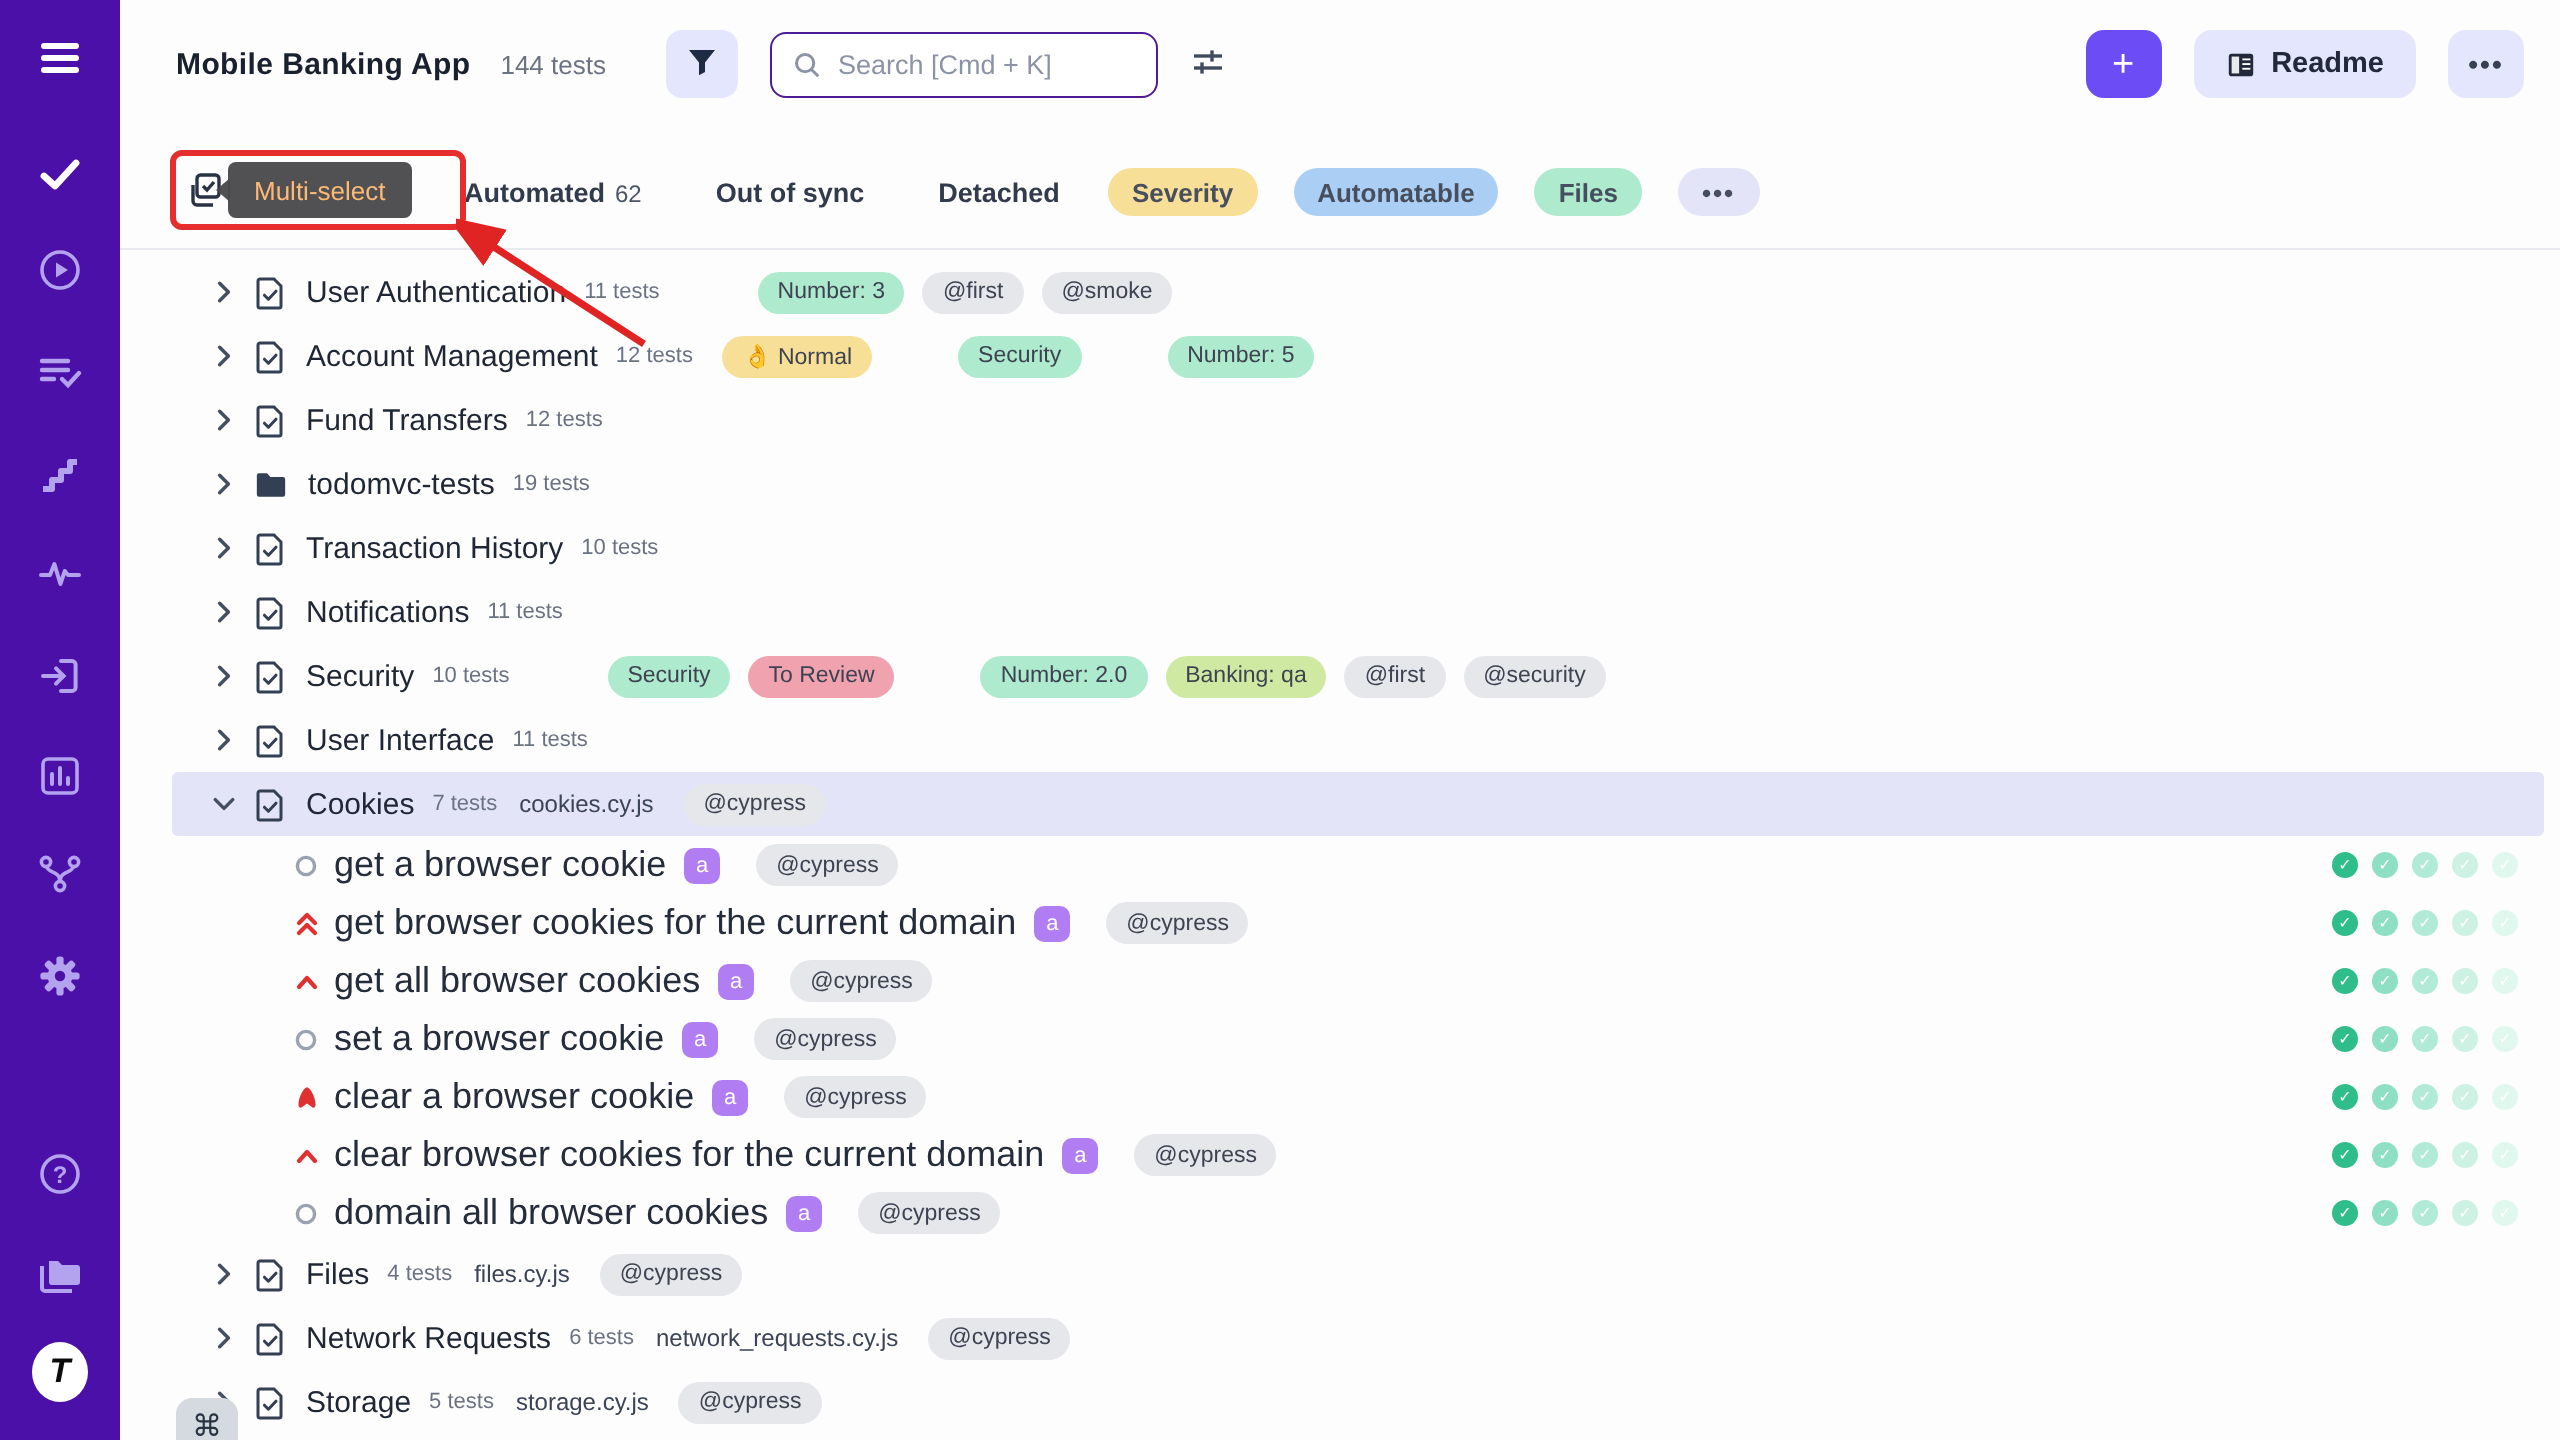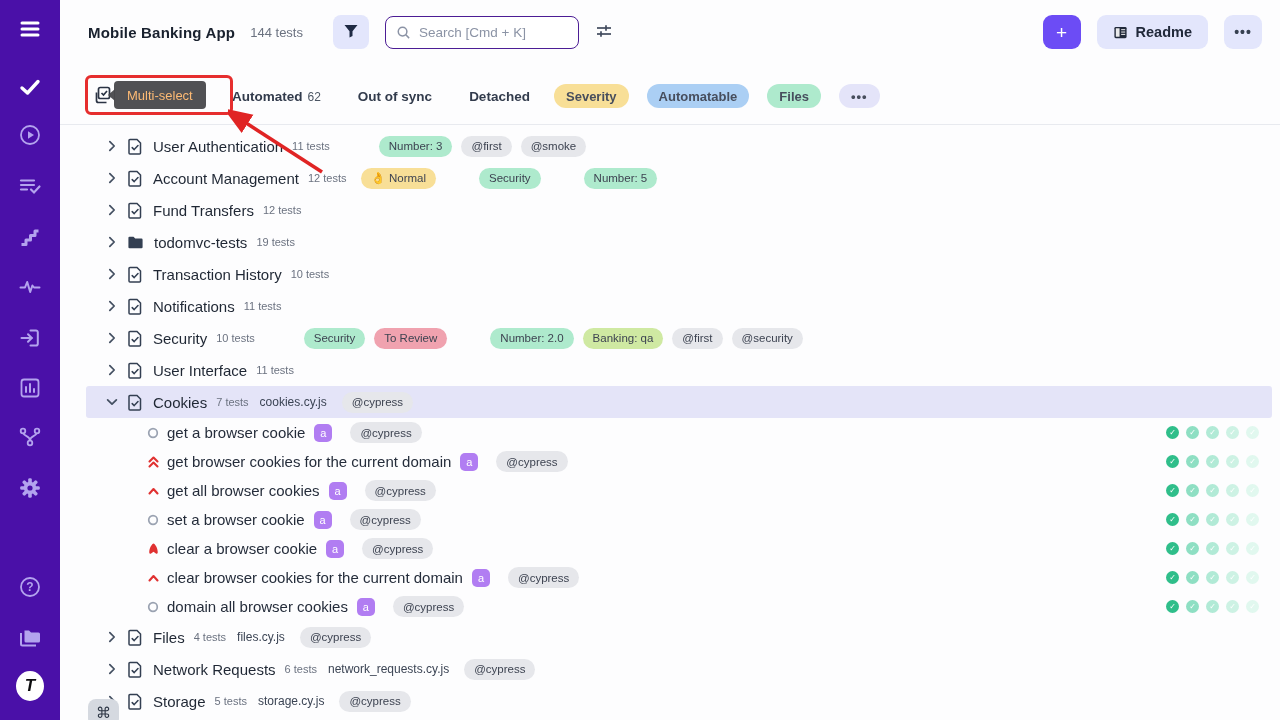--- a/index.html
+++ b/index.html
@@ -78,21 +78,21 @@
   
   .list { position:absolute; top:130px; left:0; right:0; }
   .row { display:flex; align-items:center; margin:0 8px 0 26px; padding-left:19px;
     border-radius:3px; cursor:pointer; }
   .row.suite { height:32px; }
   .row.test { height:29px; padding-left:60px; }
   .row.highlighted { background:var(--highlight-row); }
   .chevron { display:flex; margin-right:8px; }
   .row-icon { display:flex; margin-right:10px; }
   .suite-name { font-size:15px; font-weight:500; color:#1f2734; }
-  .test-name { font-size:15px; font-weight:400; color:#252d3b; margin-left:7px; }
+  .test-name { font-size:18px; font-weight:400; color:#252d3b; margin-left:7px; }
   .tests-label { margin-left:9px; font-size:11px; color:#6b7280; }
   .file-label { margin-left:11px; font-size:12px; color:#3b4454; }
   .badges { display:flex; align-items:center; gap:9px; margin-left:15px; }
   .badge { height:21px; border-radius:11px; padding:0 10px; font-size:11.5px;
     color:#3d4351; display:flex; align-items:center; white-space:nowrap; }
   .badge.green { background:var(--badge-green);margin-left:34px; }
   .badge.grey { background:var(--badge-grey); }
   .badge.yellow { background:var(--badge-yellow); }
   .badge.pink { background:var(--badge-pink); }
   .badge.lime { background:var(--badge-lime); }

